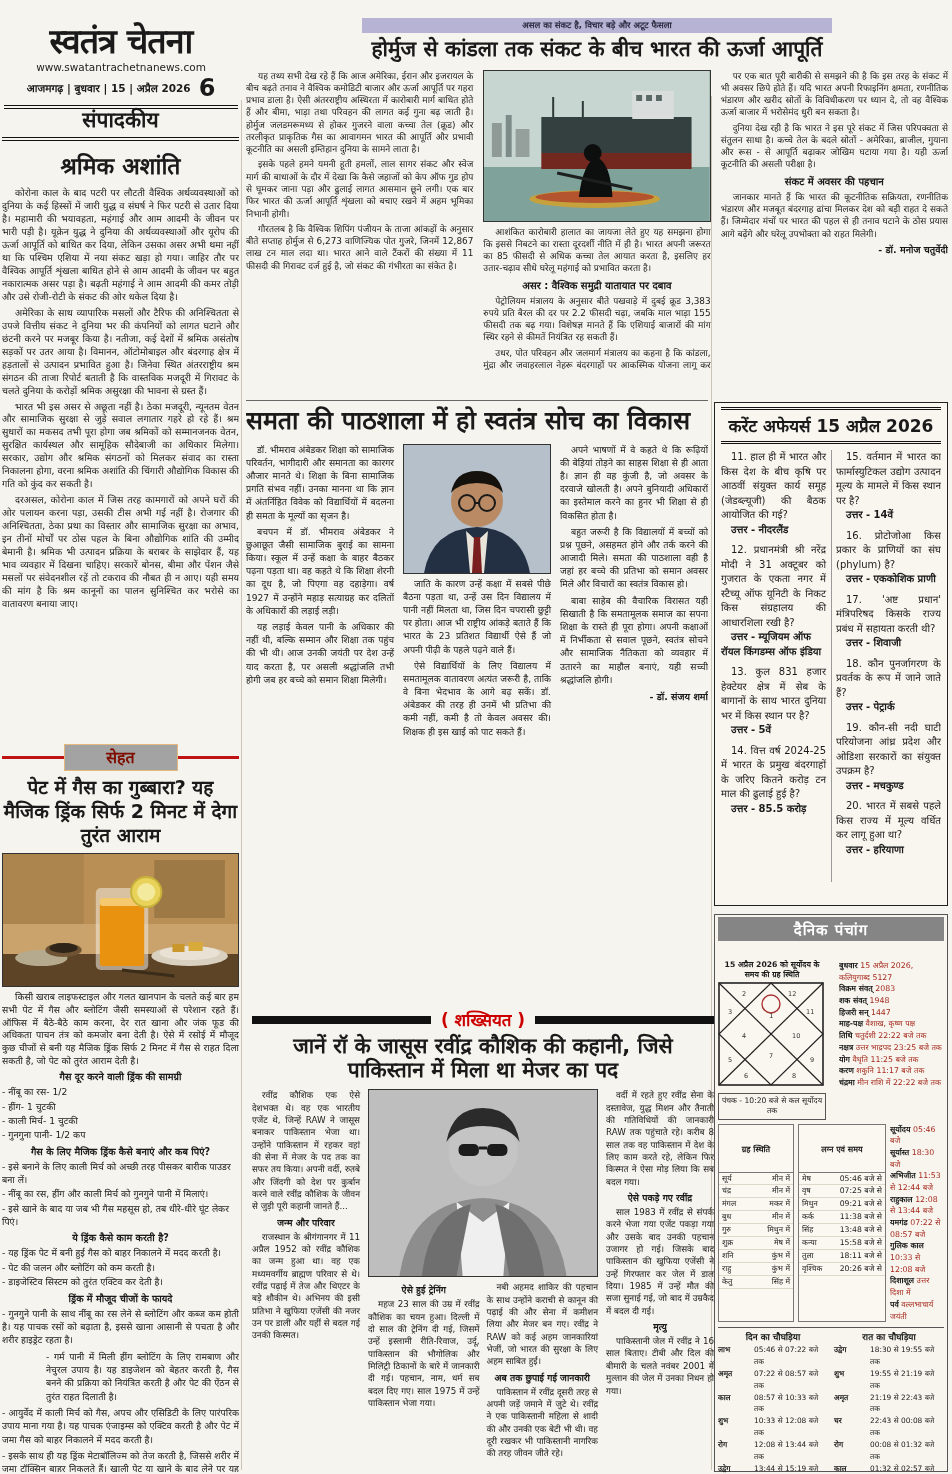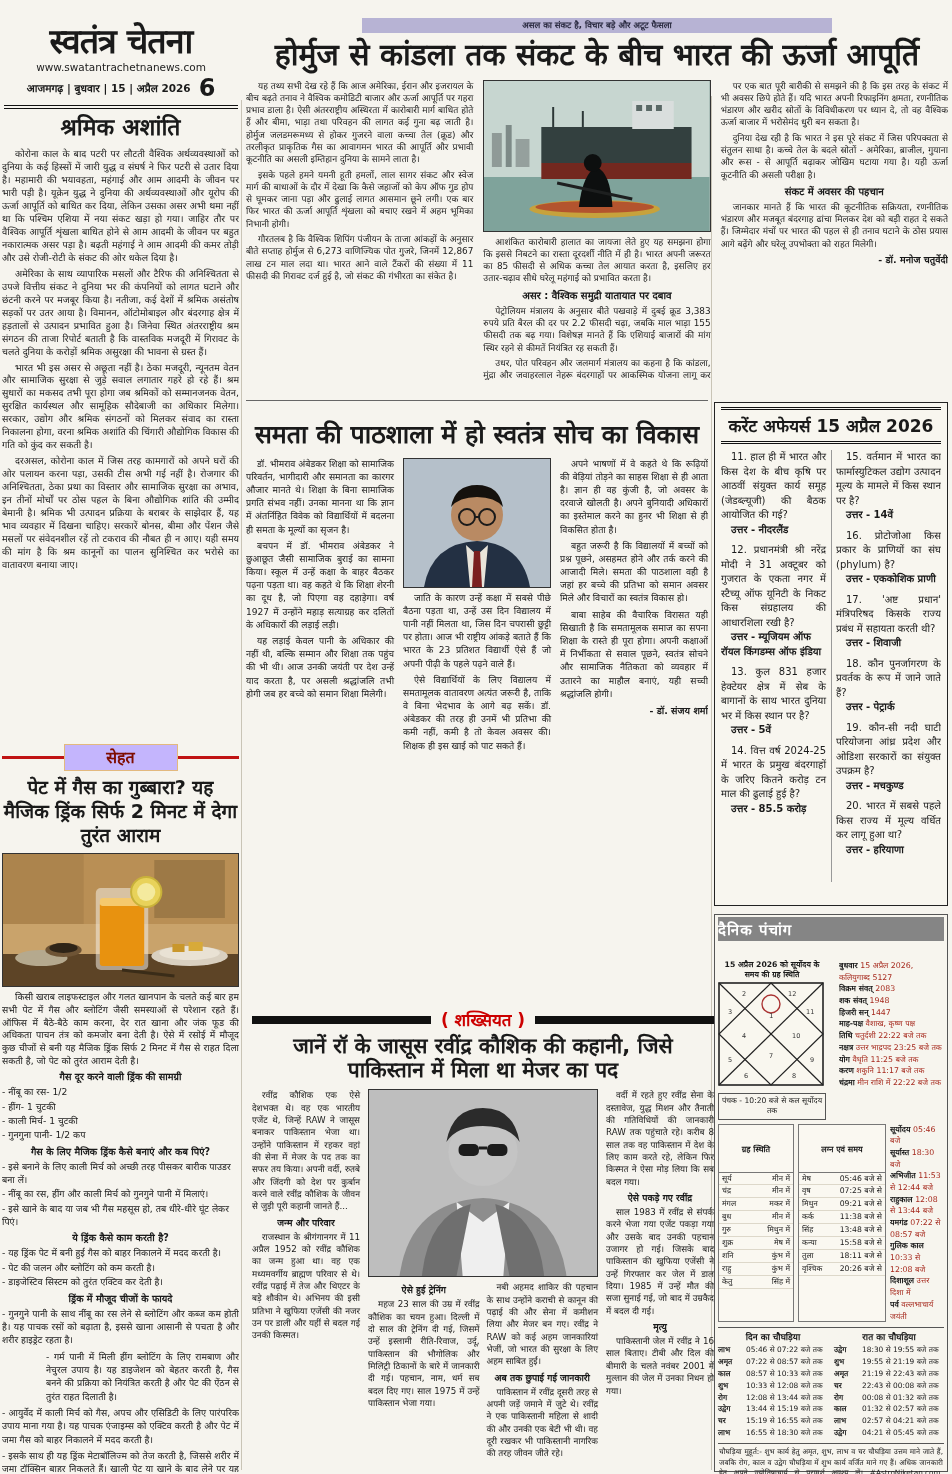--- a/index.html
+++ b/index.html
@@ -15,105 +15,106 @@
   .m-page{font-size:24px;font-weight:800;line-height:1;}
   
   .editorial{position:absolute;left:2px;top:102px;width:237px;height:642px;overflow:hidden;}
   .ed-head{text-align:center;font-size:21px;font-weight:800;padding:3px 0 4px;border-bottom:4px double #111;}
   .ed-sub{text-align:center;font-size:23px;font-weight:800;margin:8px 0 6px;}
   .bodytext p{margin:0 0 3px;font-size:9.4px;line-height:1.38;text-align:justify;text-indent:13px;}
   
   .lead{position:absolute;left:246px;top:18px;width:702px;height:380px;overflow:hidden;}
   .kicker{width:470px;height:15px;margin:0 auto 5px;background:#b7b3d4;color:#2a2a40;
           font-size:8.5px;line-height:15px;text-align:center;font-weight:700;}
-  .lead-headline{font-size:30px;font-weight:800;text-align:center;line-height:1.12;margin:0 0 8px;}
+  .lead-headline{font-size:21px;font-weight:800;text-align:center;line-height:1.12;margin:0 0 8px;}
   .lead-cols{display:flex;gap:10px;height:300px;overflow:hidden;justify-content:space-between;}
   .lcol{flex:1;min-width:0;}
   .lcol p{margin:0 0 3px;font-size:8.9px;line-height:1.38;text-align:justify;text-indent:12px;}
   .photo-frame{border:1px solid #333;background:#9db4ad;margin-bottom:4px;}
   .photo-frame svg{display:block;}
   .sub-centered{font-size:10px;font-weight:800;text-align:center;margin:3px 0;}
   .byline{font-size:9.5px;font-weight:800;text-align:right;margin-top:2px;}
   
   .education{position:absolute;left:246px;top:400px;width:462px;height:604px;overflow:hidden;border-top:1px solid #666;padding-top:4px;}
-  .edu-headline{font-size:25px;font-weight:800;text-align:center;line-height:1.15;margin:16px 0 8px;}
+  .edu-headline{font-size:25px;font-weight:800;line-height:1.15;margin:2px 0 8px;}
   .edu-cols{display:flex;gap:9px;height:540px;overflow:hidden;}
   .ecol{flex:1;min-width:0;}
   .ecol p{margin:0 0 3px;font-size:9.1px;line-height:1.45;text-align:justify;text-indent:11px;}
   
   .ca{position:absolute;left:714px;top:402px;width:234px;height:504px;border:1px solid #222;background:#f8f6ef;box-sizing:border-box;padding:4px 6px;}
   .ca-title{text-align:center;font-size:17px;font-weight:800;padding:4px 0;border-top:3px double #111;border-bottom:3px double #111;margin-bottom:6px;}
   .ca-body{column-count:2;column-gap:10px;column-rule:1px solid #999;height:432px;overflow:hidden;}
   .qa{break-inside:avoid;margin-bottom:6px;}
   .qa .q{display:block;font-size:10px;line-height:1.45;text-indent:10px;text-align:justify;}
   .qa .a{display:block;font-size:10px;line-height:1.45;text-indent:10px;font-weight:600;}
   
   .health{position:absolute;left:2px;top:744px;width:237px;height:728px;overflow:hidden;}
   .tagwrap{position:relative;height:27px;}
   .tagwrap::before{content:"";position:absolute;left:0;right:0;top:12px;height:3px;background:#c01313;}
-  .tagbox{position:relative;width:112px;margin:0 auto;background:#c4b5fd;border:1px solid #e3b97e;
+  .tagbox{position:relative;width:112px;margin:0 auto;background:#a3a3a3;border:1px solid #e3b97e;
           color:#7e0d00;font-weight:800;font-size:16px;text-align:center;line-height:25px;}
   .h-headline{font-size:19px;font-weight:800;text-align:center;line-height:1.25;margin:5px 0 6px;}
   .health .bodytext p{font-size:9.2px;}
   .h-subhead{font-size:9.6px;font-weight:800;text-align:center;margin:3px 0 2px;}
   .h-line{font-size:9.2px;line-height:1.45;text-align:left;margin:0 0 1px;}
   
   .personality{position:absolute;left:246px;top:1008px;width:462px;height:462px;overflow:hidden;margin-left:6px;}
   .p-tagrow{display:flex;align-items:center;gap:10px;margin-bottom:3px;}
   .p-bar{flex:1;height:8px;background:#111;}
   .p-tag{color:#cc0000;font-weight:800;font-size:17px;white-space:nowrap;}
   .p-headline{font-size:21px;font-weight:800;text-align:center;line-height:1.15;margin:2px 0 7px;}
   .p-cols{display:flex;gap:8px;height:398px;overflow:hidden;}
   .p-colL,.p-colR{width:108px;flex:none;}
   .p-colM{flex:1;min-width:0;}
   .p-cols p{margin:0 0 3px;font-size:8.7px;line-height:1.42;text-align:justify;text-indent:10px;}
   .p-sub{font-size:9.2px;font-weight:800;text-align:center;margin:2px 0;}
   .p-subcols{display:flex;gap:7px;margin-top:4px;}
   .p-subcols>div{flex:1;min-width:0;}
   
   .panchang{position:absolute;left:714px;top:914px;width:234px;height:558px;border:1px solid #555;background:#f7f5ee;box-sizing:border-box;padding:2px 3px;}
-  .pan-title{background:#858585;color:#fff;font-weight:800;font-size:15px;padding:2px 0;letter-spacing:1px;}
+  .pan-title{background:#858585;color:#fff;text-align:center;font-weight:800;font-size:15px;padding:2px 0;letter-spacing:1px;}
   .pan-top{display:flex;gap:13px;margin-top:19px;}
   .pan-chartcell{width:108px;flex:none;}
   .chart-cap{font-size:7.7px;font-weight:700;text-align:center;line-height:1.3;margin-bottom:2px;}
   .pan-details{flex:1;min-width:0;overflow:hidden;}
   .pd-line{font-size:7.8px;line-height:1.5;}
   .pd-line .lab{font-weight:700;}
   .pd-line .val{color:#a62a1e;}
   .pan-mid{display:flex;gap:4px;margin-top:4px;}
   .pan-table{border:1px solid #777;font-size:7.7px;background:#faf8f1;}
   .pt-grah{width:74px;flex:none;}
   .pt-lagna{width:86px;flex:none;}
   .pt-head{text-align:center;font-weight:800;border-bottom:1px solid #777;padding:18px 0;font-size:8px;}
   .pt-row{display:flex;justify-content:space-between;padding:0 3px;line-height:1.55;border-bottom:1px solid #ddd8ca;}
   .panchak-box{border:1px solid #555;font-size:7.6px;text-align:center;padding:2px;margin-top:3px;line-height:1.35;}
   .pan-chau{display:flex;gap:6px;margin-top:5px;border-top:1px solid #555;padding-top:3px;}
   .chau{flex:1;min-width:0;}
   .chau-title{text-align:center;font-weight:800;font-size:8.8px;margin-bottom:1px;}
-  .chau-row{display:flex;gap:0;font-size:7.4px;line-height:1.6;}
+  .chau-row{display:flex;gap:8px;font-size:7.4px;line-height:1.6;}
   .chau-row .cn{width:28px;flex:none;font-weight:700;}
   .pan-foot{font-size:7.3px;line-height:1.45;text-align:justify;border-top:1px solid #555;margin-top:4px;padding:3px 1px 0;}
 </style>
 </head>
 <body>
 
 <div class="page">
   <div class="vrule" style="left:241px;top:100px;height:1370px;"></div>
   <div class="vrule" style="left:711px;top:96px;height:1374px;"></div>
 
   <div class="masthead">
     <div class="m-title">स्वतंत्र चेतना</div>
     <div class="m-url">www.swatantrachetnanews.com</div>
     <div class="m-dateline">
       <span class="m-date">आजमगढ़ | बुधवार | 15 | अप्रैल 2026</span>
       <span class="m-page">6</span>
     </div>
   </div>
 
   <div class="editorial">
+    <div class="ed-head">संपादकीय</div>
     <div class="ed-sub">श्रमिक अशांति</div>
     <div class="bodytext">
       <p>कोरोना काल के बाद पटरी पर लौटती वैश्विक अर्थव्यवस्थाओं को दुनिया के कई हिस्सों में जारी युद्ध व संघर्ष ने फिर पटरी से उतार दिया है। महामारी की भयावहता, महंगाई और आम आदमी के जीवन पर भारी पड़ी है। यूक्रेन युद्ध ने दुनिया की अर्थव्यवस्थाओं और यूरोप की ऊर्जा आपूर्ति को बाधित कर दिया, लेकिन उसका असर अभी थमा नहीं था कि पश्चिम एशिया में नया संकट खड़ा हो गया। जाहिर तौर पर वैश्विक आपूर्ति शृंखला बाधित होने से आम आदमी के जीवन पर बहुत नकारात्मक असर पड़ा है। बढ़ती महंगाई ने आम आदमी की कमर तोड़ी और उसे रोजी-रोटी के संकट की ओर धकेल दिया है।</p>
       <p>अमेरिका के साथ व्यापारिक मसलों और टैरिफ की अनिश्चितता से उपजे वित्तीय संकट ने दुनिया भर की कंपनियों को लागत घटाने और छंटनी करने पर मजबूर किया है। नतीजा, कई देशों में श्रमिक असंतोष सड़कों पर उतर आया है। विमानन, ऑटोमोबाइल और बंदरगाह क्षेत्र में हड़तालों से उत्पादन प्रभावित हुआ है। जिनेवा स्थित अंतरराष्ट्रीय श्रम संगठन की ताजा रिपोर्ट बताती है कि वास्तविक मजदूरी में गिरावट के चलते दुनिया के करोड़ों श्रमिक असुरक्षा की भावना से ग्रस्त हैं।</p>
       <p>भारत भी इस असर से अछूता नहीं है। ठेका मजदूरी, न्यूनतम वेतन और सामाजिक सुरक्षा से जुड़े सवाल लगातार गहरे हो रहे हैं। श्रम सुधारों का मकसद तभी पूरा होगा जब श्रमिकों को सम्मानजनक वेतन, सुरक्षित कार्यस्थल और सामूहिक सौदेबाजी का अधिकार मिलेगा। सरकार, उद्योग और श्रमिक संगठनों को मिलकर संवाद का रास्ता निकालना होगा, वरना श्रमिक अशांति की चिंगारी औद्योगिक विकास की गति को कुंद कर सकती है।</p>
       <p>दरअसल, कोरोना काल में जिस तरह कामगारों को अपने घरों की ओर पलायन करना पड़ा, उसकी टीस अभी गई नहीं है। रोजगार की अनिश्चितता, ठेका प्रथा का विस्तार और सामाजिक सुरक्षा का अभाव, इन तीनों मोर्चों पर ठोस पहल के बिना औद्योगिक शांति की उम्मीद बेमानी है। श्रमिक भी उत्पादन प्रक्रिया के बराबर के साझेदार हैं, यह भाव व्यवहार में दिखना चाहिए। सरकारें बोनस, बीमा और पेंशन जैसे मसलों पर संवेदनशील रहें तो टकराव की नौबत ही न आए। यही समय की मांग है कि श्रम कानूनों का पालन सुनिश्चित कर भरोसे का वातावरण बनाया जाए।</p>
     </div>
   </div>
 
   <div class="lead">

